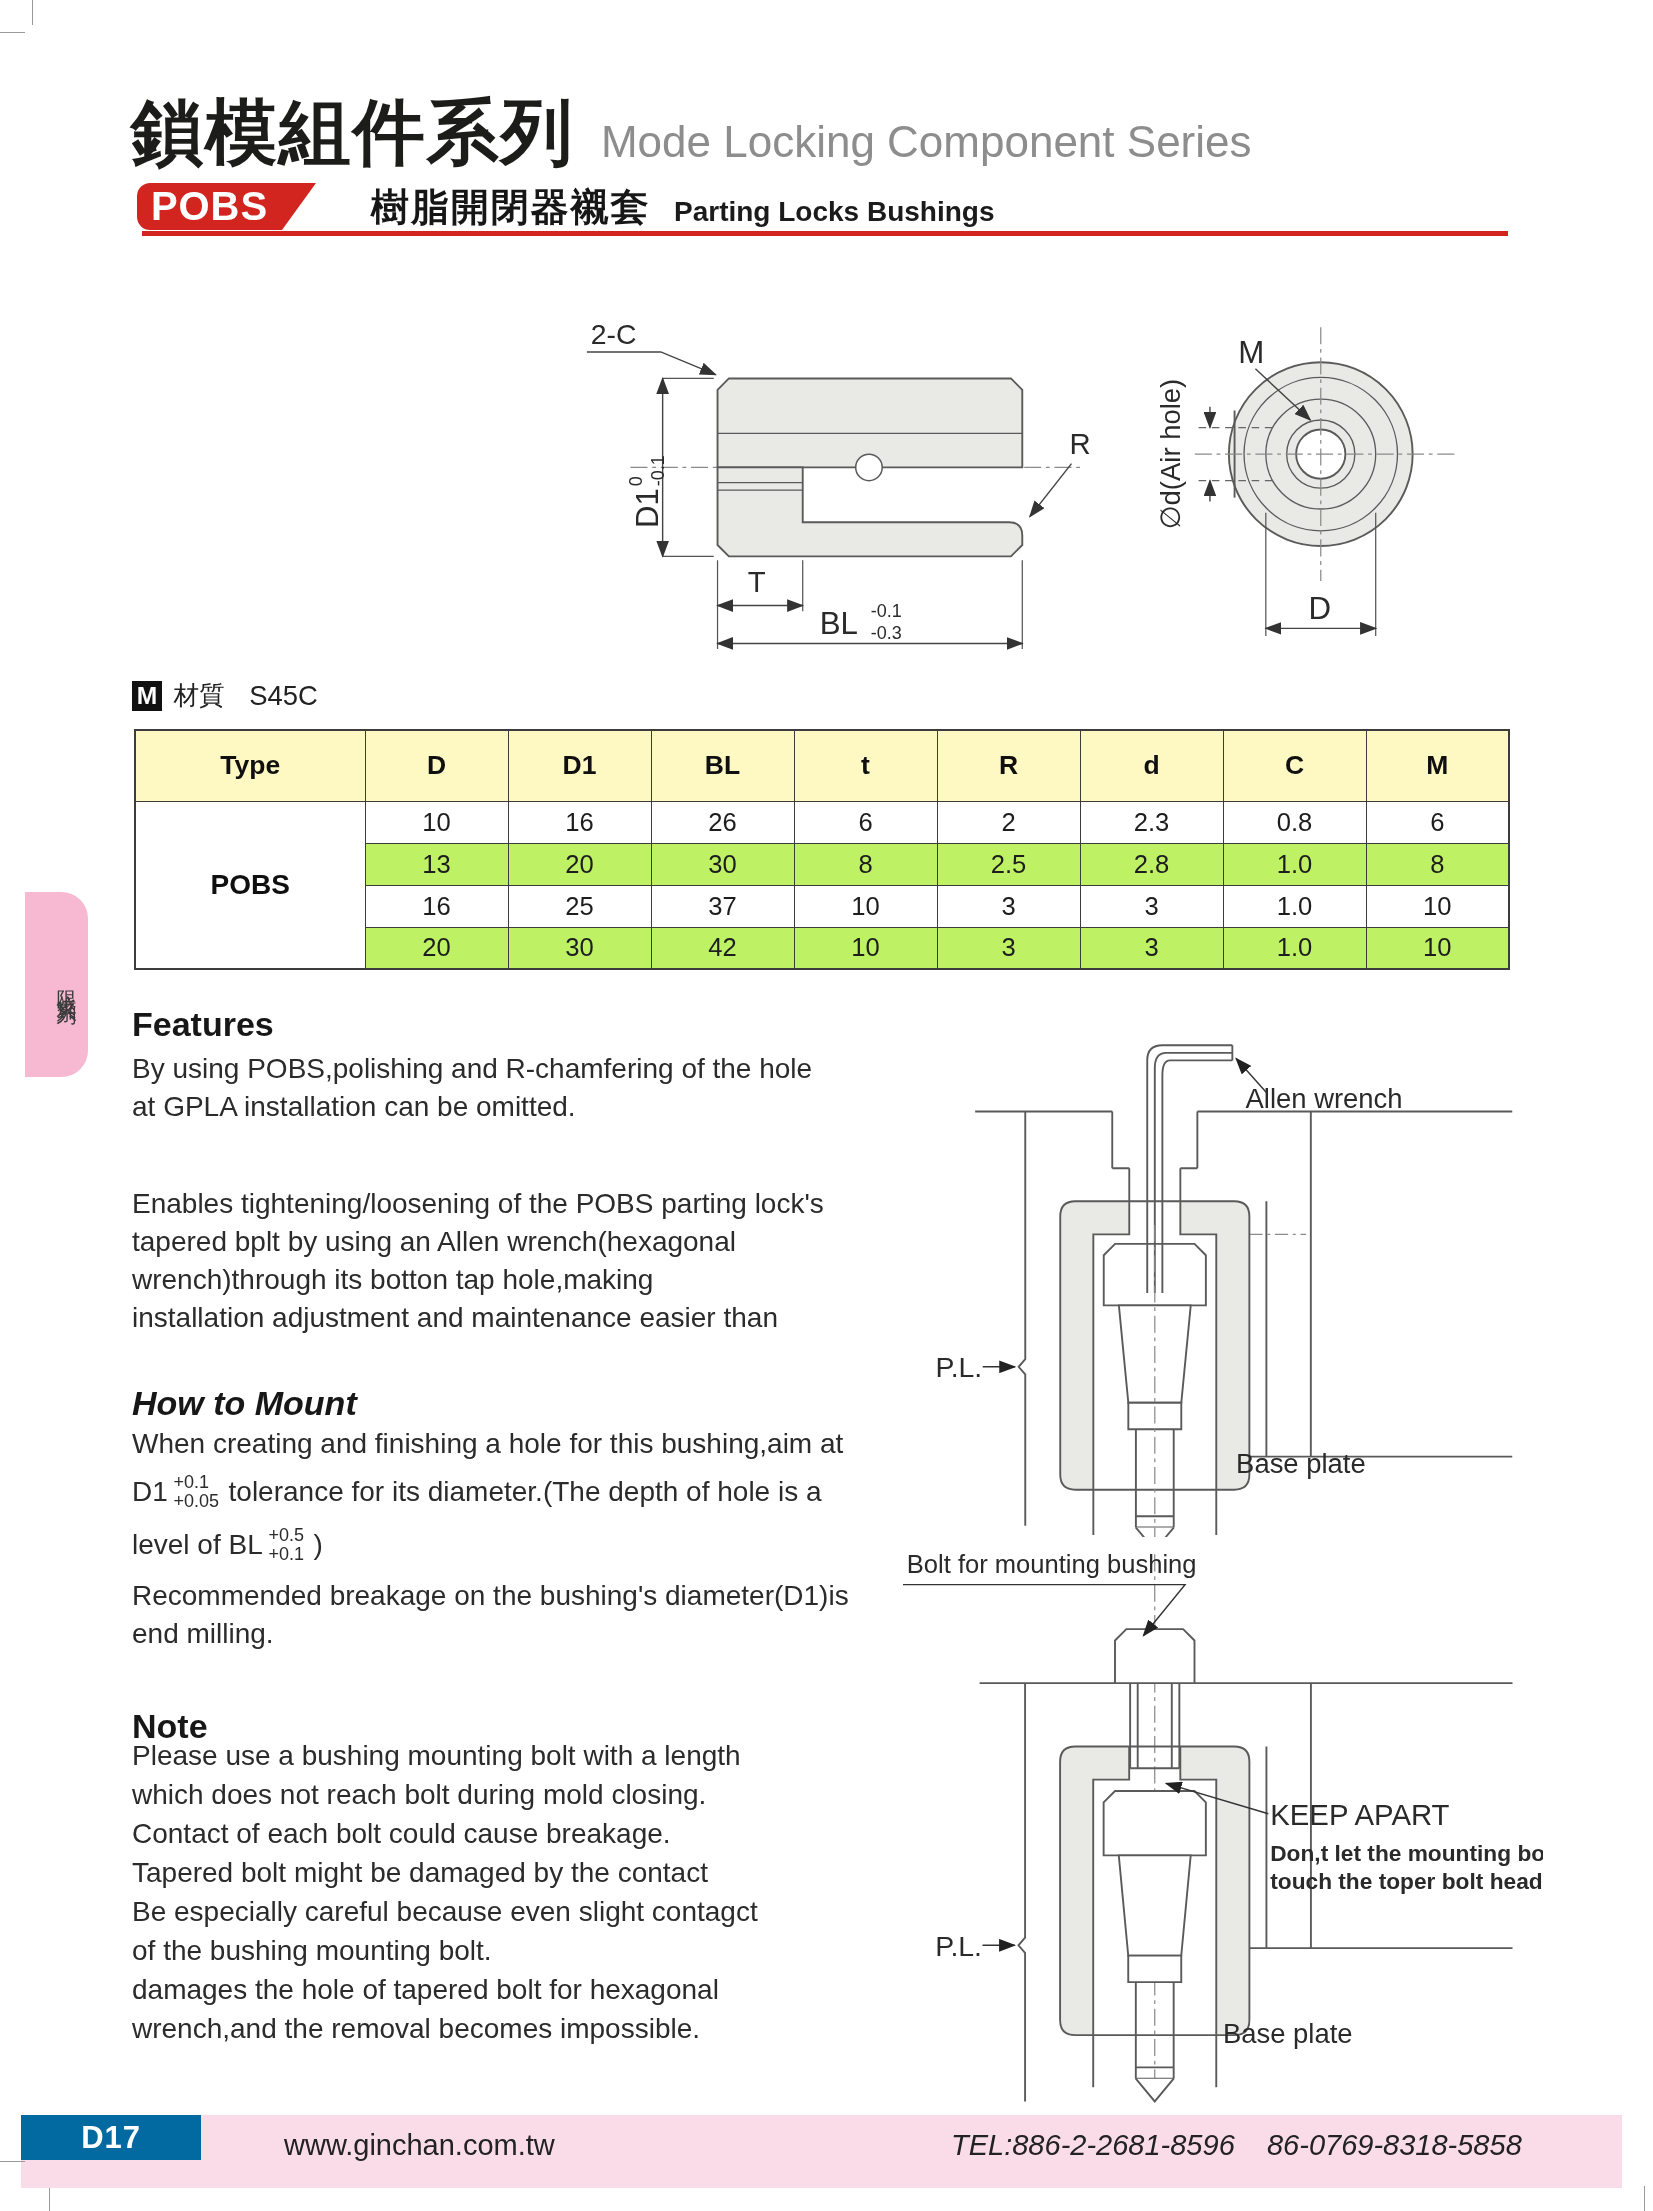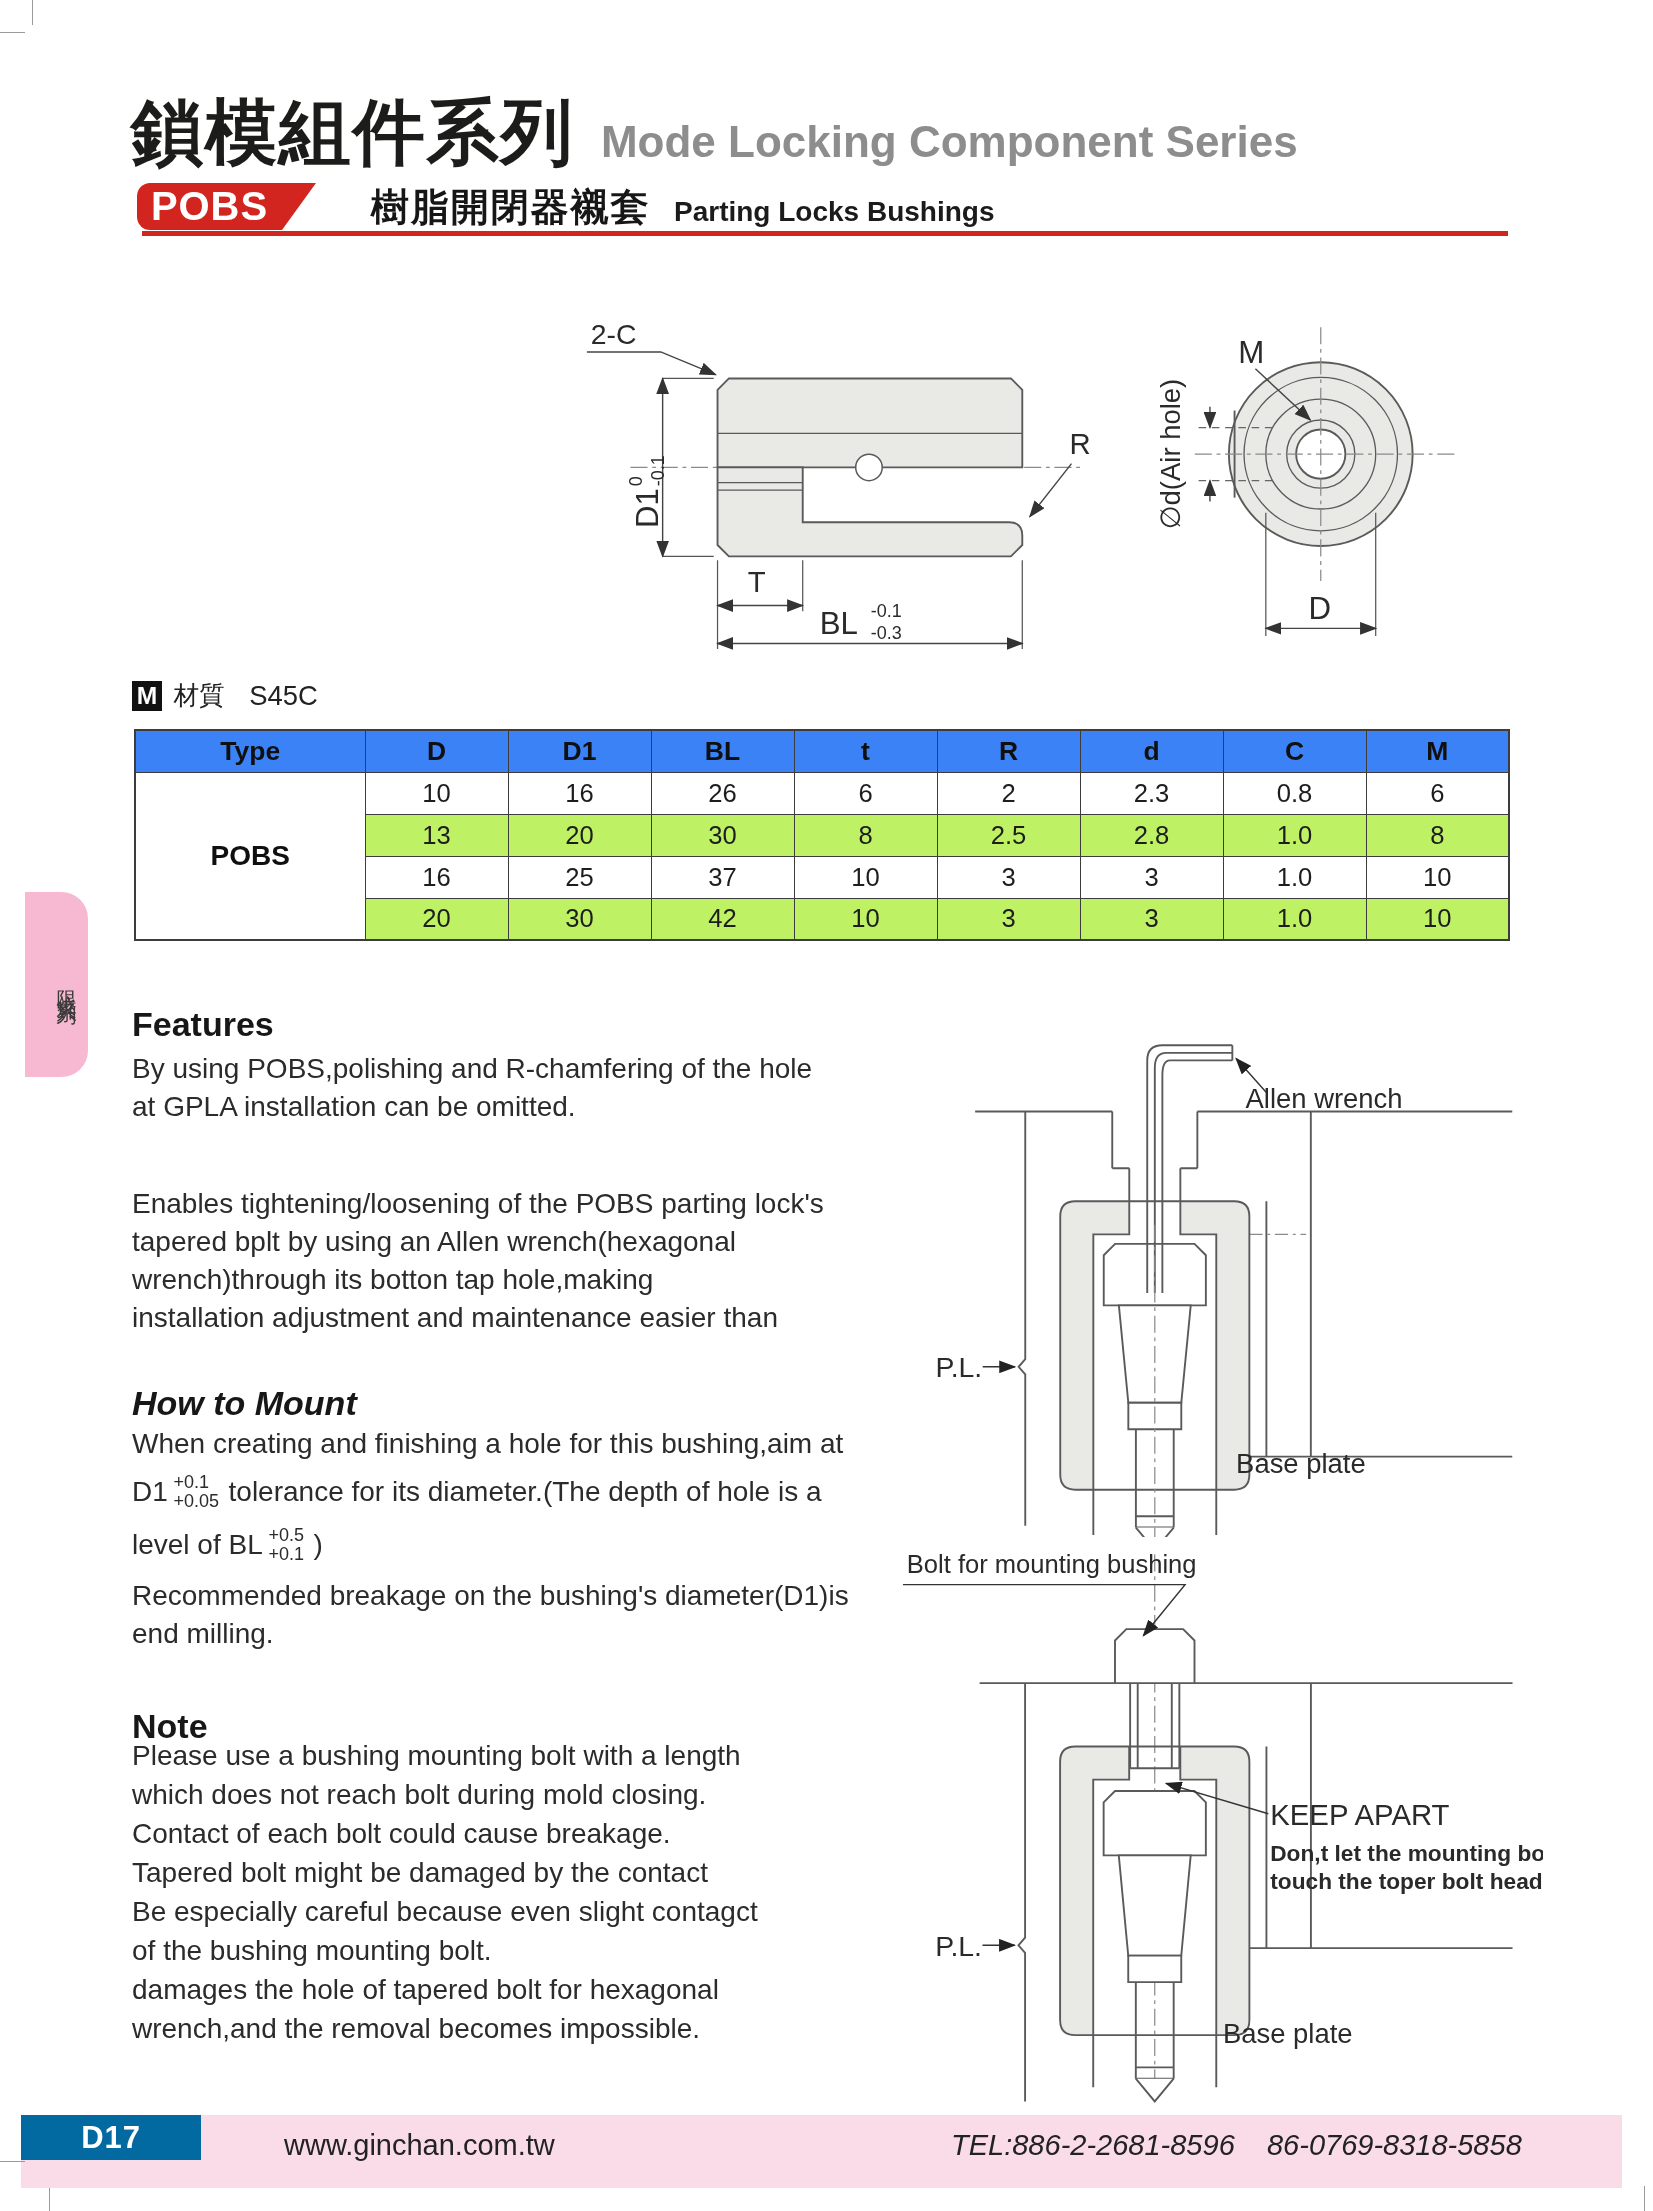--- a/index.html
+++ b/index.html
@@ -3,40 +3,40 @@
 <meta charset="utf-8">
 <style>
   html,body{margin:0;padding:0;background:#fff;}
   #page{position:relative;width:1653px;height:2212px;background:#fff;overflow:hidden;
         font-family:"Liberation Sans","DejaVu Sans",sans-serif;color:#222;}
   .abs{position:absolute;}
   .mark{position:absolute;background:#9a9a9a;}
   
   #title-row{left:131px;top:85px;display:flex;align-items:baseline;gap:26.5px;}
   #title-zh{font-size:72px;font-weight:bold;color:#1c1c1a;letter-spacing:1.9px;white-space:nowrap;}
-  #title-en{font-size:44px;font-weight:bold;color:#8d8d8d;white-space:nowrap;}
+  #title-en{font-size:44px;font-weight:normal;color:#8d8d8d;white-space:nowrap;}
   #pobs-badge{left:137px;top:183px;height:47px;display:flex;}
   #pobs-rect{width:145px;height:47px;background:#d3251f;border-radius:13.2px 0 0 13.2px;
              display:flex;align-items:center;justify-content:center;}
   #pobs-rect span{color:#fff;font-weight:bold;font-size:40px;letter-spacing:0.9px;}
   #pobs-slant{width:0;height:0;border-top:47px solid #d3251f;border-right:34px solid transparent;}
   #red-line{left:142px;top:231px;width:1366px;height:4.7px;background:#d3251f;}
   #series-zh{left:371px;top:182px;font-size:38px;font-weight:600;color:#161616;letter-spacing:1.9px;}
   #series-en{left:674px;top:196px;font-size:28px;font-weight:bold;color:#1b1b1b;}
   
   #material{left:132px;top:678px;display:flex;align-items:center;gap:11.4px;}
   #mat-box{width:30px;height:30px;background:#111;color:#fff;font-weight:bold;font-size:24.6px;
            display:flex;align-items:center;justify-content:center;}
   #mat-zh{font-size:25.6px;color:#222;}
   #mat-val{font-size:27.4px;color:#222;margin-left:13.2px;}
   
   #spec{left:134px;top:729px;}
   #spec table{border-collapse:collapse;table-layout:fixed;border:2.8px solid #3c3c3c;}
   #spec th,#spec td{border:1.9px solid #3c3c3c;text-align:center;vertical-align:middle;padding:0;}
-  #spec tr.hd{height:42px;background:#3b82f6;}
+  #spec tr.hd{height:71px;background:#fef9c3;}
   #spec tr.hd th{font-size:26.5px;font-weight:bold;color:#101010;}
   #spec th.type-h{font-weight:normal;color:#414141;font-size:27.4px;}
   #spec tr.dr{height:42px;}
   #spec tr.rw{background:#fff;}
   #spec tr.rp{background:#bef264;}
   #spec td{font-size:25.6px;color:#1d1d1d;}
   #spec td.type{font-weight:bold;font-size:28px;color:#0f0f0f;background:#fff;}
   
   #side-tab{left:24.6px;top:892px;width:63px;height:185px;background:#f7b9d2;
             border-radius:0 26.5px 26.5px 0;display:flex;align-items:center;justify-content:flex-end;

